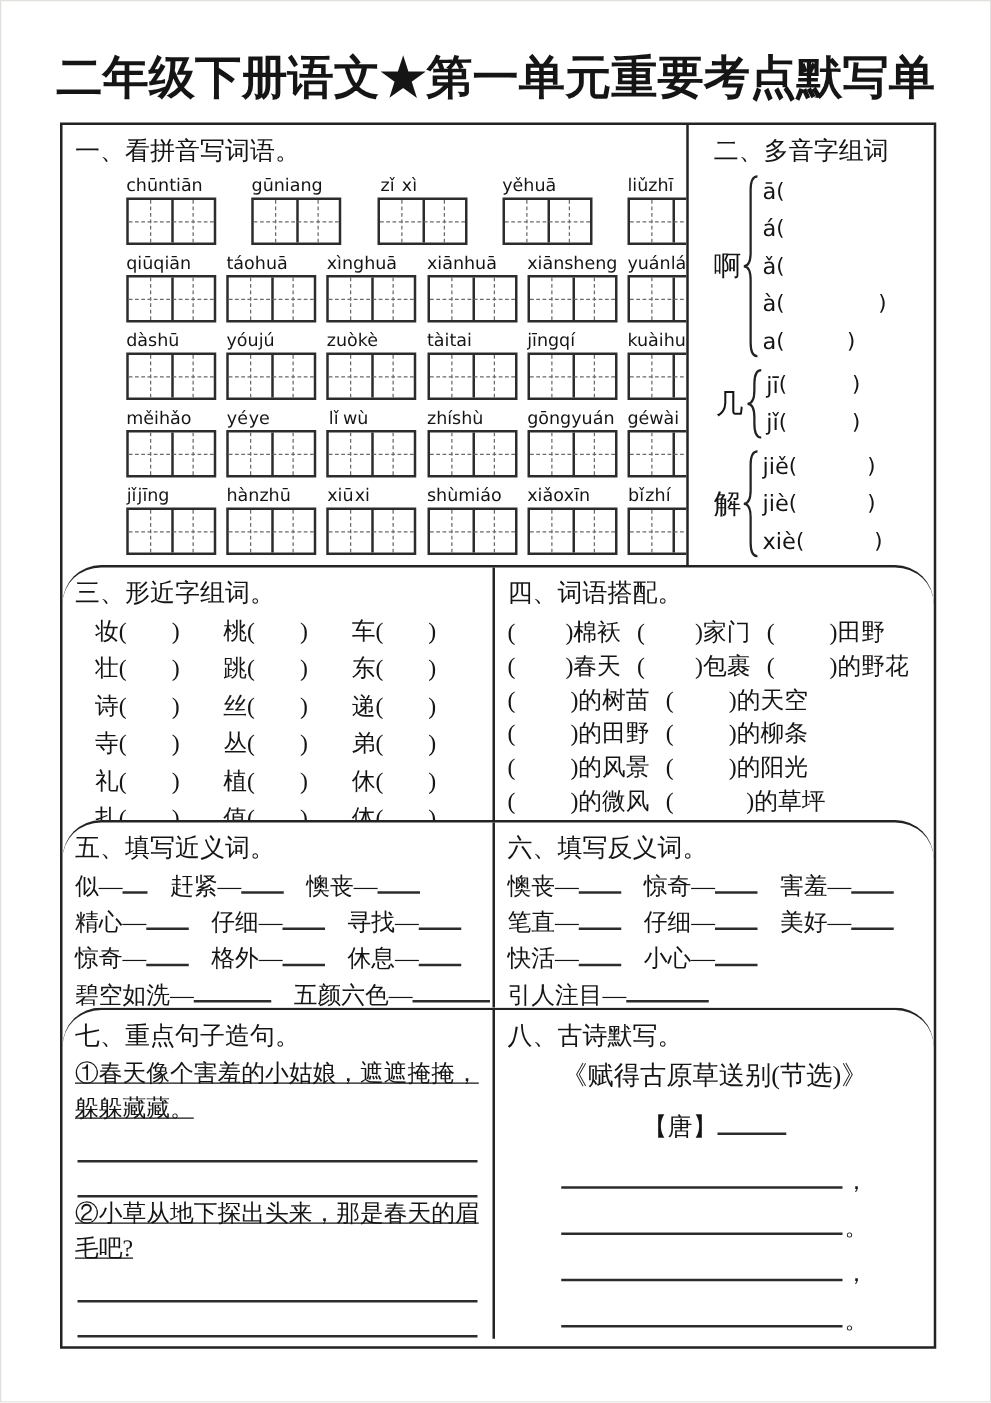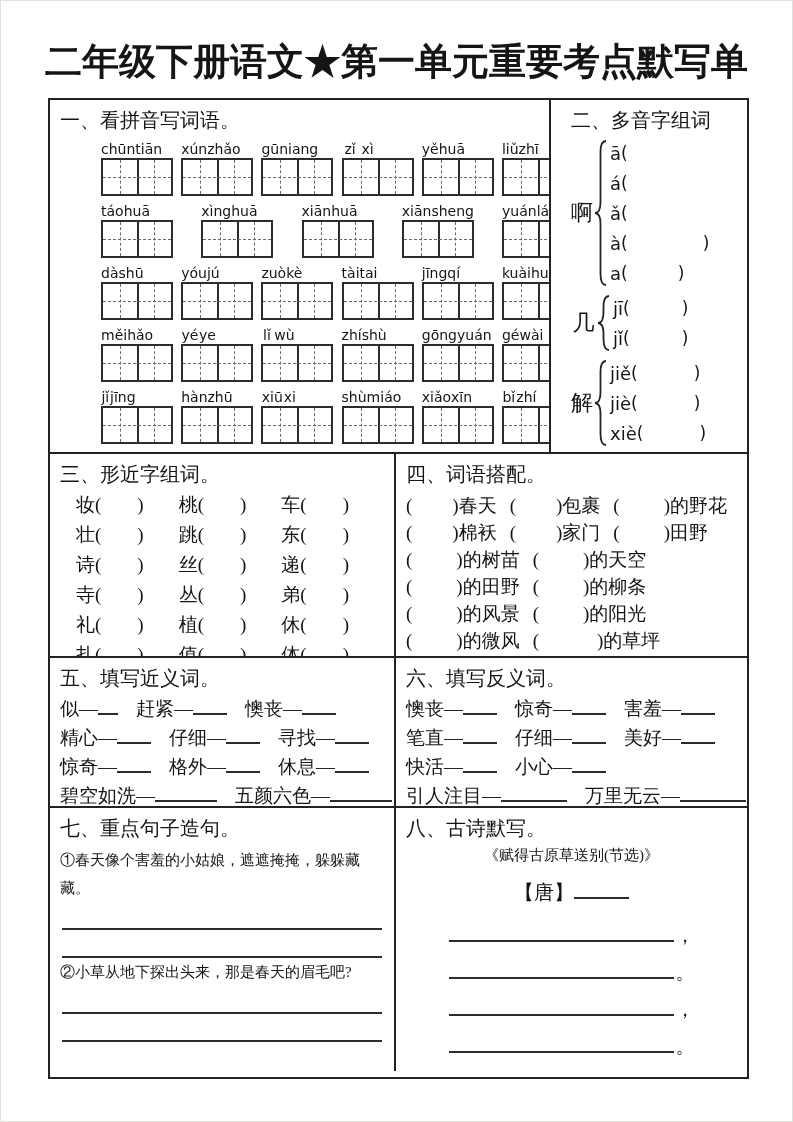--- a/index.html
+++ b/index.html
@@ -2,21 +2,21 @@
 <html><head>
 <meta charset="utf-8">
 <style>
   * { box-sizing: border-box; margin: 0; padding: 0; }
   html,body { width: 793px; height: 1122px; background:#f6f6f4; }
   body { position: relative; font-family: "Liberation Serif","DejaVu Serif",serif; color:#151515; }
   .page { position:absolute; left:0; top:0; width:793px; height:1122px; background:#ffffff; border:1px solid #e0e0dc; }
   .title { position:absolute; top:36px; left:0; width:100%; text-align:center;
            font-size:37px; font-weight:bold; letter-spacing:0px; white-space:nowrap; }
   .sheet { position:absolute; left:47px; top:97px; width:701px; height:981px; border:2px solid #232323; }
-  .row { display:flex; width:100%; }
+  .row { display:flex; width:100%;border-radius:31px; }
   .row + .row { border-top:2px solid #232323; }
   .row1 { height:352px; } .row2 { height:204px; } .row3 { height:150px; } .row4 { height:265px; }
   .cell { padding:7px 10px; overflow:hidden; }
   .lc { border-right:2px solid #232323; }
   .row1 .lc { width:501px; } .row1 .rc { width:160px; padding:7px 6px 7px 20px; }
   .row2 .lc, .row3 .lc, .row4 .lc { width:346px; }
   .row2 .rc, .row3 .rc, .row4 .rc { width:351px; }
   .h { font-size:20px; margin-bottom:4px; white-space:nowrap; }
 
   
@@ -50,26 +50,26 @@
   .xjz-cell { height:27px; white-space:nowrap; }
 
   
   .dp-row { display:flex; gap:13px; font-size:19px; height:27px; align-items:center; white-space:nowrap; }
 
   
   .syn-row { display:flex; gap:18px; font-size:19px; height:29px; align-items:baseline; white-space:nowrap; }
   .ul { display:inline-block; border-bottom:2px solid #2c2c2c; height:13px; }
 
   
-  .sent { font-size:15px; line-height:28px; }
+  .sent { font-size:19px; line-height:28px;text-decoration:underline; }
   .bl { height:28px; border-bottom:2px solid #2c2c2c; margin:0 2px; }
 
   
   .poem { text-align:center; }
-  .poem-title { font-size:15px; }
+  .poem-title { font-size:21px; }
   .poem-author { font-size:20px; margin-top:14px; }
   .poem-line { margin-top:17px; font-size:19px; height:20px; }
   .poem-line .punct { margin-left:2px; }
 </style>
 </head>
 <body>
 
 <div class="page">
   <h1 class="title">二年级下册语文★第一单元重要考点默写单</h1>
 
@@ -87,32 +87,20 @@
                 </div>
                 <div class="tzg">
                   <i class="vd l25"></i>
                   <i class="vs"></i>
                   <i class="vd l75"></i>
                   <i class="hd"></i>
                 </div>
               </div>
               <div class="py-unit">
                 <div class="py-label">
-                  <span>xún</span>
-                  <span>zhǎo</span>
-                </div>
-                <div class="tzg">
-                  <i class="vd l25"></i>
-                  <i class="vs"></i>
-                  <i class="vd l75"></i>
-                  <i class="hd"></i>
-                </div>
-              </div>
-              <div class="py-unit">
-                <div class="py-label">
                   <span>gū</span>
                   <span>niang</span>
                 </div>
                 <div class="tzg">
                   <i class="vd l25"></i>
                   <i class="vs"></i>
                   <i class="vd l75"></i>
                   <i class="hd"></i>
                 </div>
               </div>
@@ -147,20 +135,32 @@
                 </div>
                 <div class="tzg">
                   <i class="vd l25"></i>
                   <i class="vs"></i>
                   <i class="vd l75"></i>
                   <i class="hd"></i>
                 </div>
               </div>
             </div>
             <div class="py-row">
+              <div class="py-unit">
+                <div class="py-label">
+                  <span>qiū</span>
+                  <span>qiān</span>
+                </div>
+                <div class="tzg">
+                  <i class="vd l25"></i>
+                  <i class="vs"></i>
+                  <i class="vd l75"></i>
+                  <i class="hd"></i>
+                </div>
+              </div>
               <div class="py-unit">
                 <div class="py-label">
                   <span>táo</span>
                   <span>huā</span>
                 </div>
                 <div class="tzg">
                   <i class="vd l25"></i>
                   <i class="vs"></i>
                   <i class="vd l75"></i>
                   <i class="hd"></i>
@@ -557,28 +557,28 @@
             <div class="xjz-cell"><span>休</span><span class="pb"><span>(</span><i class="gap" style="width: 36px;"></i><span>)</span></span></div>
             <div class="xjz-cell"><span>扎</span><span class="pb"><span>(</span><i class="gap" style="width: 36px;"></i><span>)</span></span></div>
             <div class="xjz-cell"><span>值</span><span class="pb"><span>(</span><i class="gap" style="width: 36px;"></i><span>)</span></span></div>
             <div class="xjz-cell"><span>体</span><span class="pb"><span>(</span><i class="gap" style="width: 36px;"></i><span>)</span></span></div>
           </div>
       </div>
       <div class="cell rc">
         <div class="h">四、词语搭配。</div>
         <div id="dapei">
             <div class="dp-row">
+              <span><span class="pb"><span>(</span><i class="gap" style="width: 40px;"></i><span>)</span></span><span>棉袄</span></span>
+              <span><span class="pb"><span>(</span><i class="gap" style="width: 40px;"></i><span>)</span></span><span>家门</span></span>
+              <span><span class="pb"><span>(</span><i class="gap" style="width: 44px;"></i><span>)</span></span><span>田野</span></span>
+            </div>
+            <div class="dp-row">
               <span><span class="pb"><span>(</span><i class="gap" style="width: 40px;"></i><span>)</span></span><span>春天</span></span>
               <span><span class="pb"><span>(</span><i class="gap" style="width: 40px;"></i><span>)</span></span><span>包裹</span></span>
               <span><span class="pb"><span>(</span><i class="gap" style="width: 44px;"></i><span>)</span></span><span>的野花</span></span>
-            </div>
-            <div class="dp-row">
-              <span><span class="pb"><span>(</span><i class="gap" style="width: 40px;"></i><span>)</span></span><span>棉袄</span></span>
-              <span><span class="pb"><span>(</span><i class="gap" style="width: 40px;"></i><span>)</span></span><span>家门</span></span>
-              <span><span class="pb"><span>(</span><i class="gap" style="width: 44px;"></i><span>)</span></span><span>田野</span></span>
             </div>
             <div class="dp-row">
               <span><span class="pb"><span>(</span><i class="gap" style="width: 44px;"></i><span>)</span></span><span>的树苗</span></span>
               <span><span class="pb"><span>(</span><i class="gap" style="width: 44px;"></i><span>)</span></span><span>的天空</span></span>
             </div>
             <div class="dp-row">
               <span><span class="pb"><span>(</span><i class="gap" style="width: 44px;"></i><span>)</span></span><span>的田野</span></span>
               <span><span class="pb"><span>(</span><i class="gap" style="width: 44px;"></i><span>)</span></span><span>的柳条</span></span>
             </div>
             <div class="dp-row">
@@ -630,21 +630,20 @@
               <span><span>笔直—</span><span class="ul" style="width: 34px;"></span></span>
               <span><span>仔细—</span><span class="ul" style="width: 34px;"></span></span>
               <span><span>美好—</span><span class="ul" style="width: 34px;"></span></span>
             </div>
             <div class="syn-row">
               <span><span>快活—</span><span class="ul" style="width: 34px;"></span></span>
               <span><span>小心—</span><span class="ul" style="width: 34px;"></span></span>
             </div>
             <div class="syn-row">
               <span><span>引人注目—</span><span class="ul" style="width: 66px;"></span></span>
-              <span><span>万里无云—</span><span class="ul" style="width: 66px;"></span></span>
             </div>
           </div>
       </div>
     </div>
 
     <div class="row row4">
       <div class="cell lc">
         <div class="h">七、重点句子造句。</div>
         <div id="sentences">
             <p class="sent">①春天像个害羞的小姑娘，遮遮掩掩，躲躲藏藏。</p>

